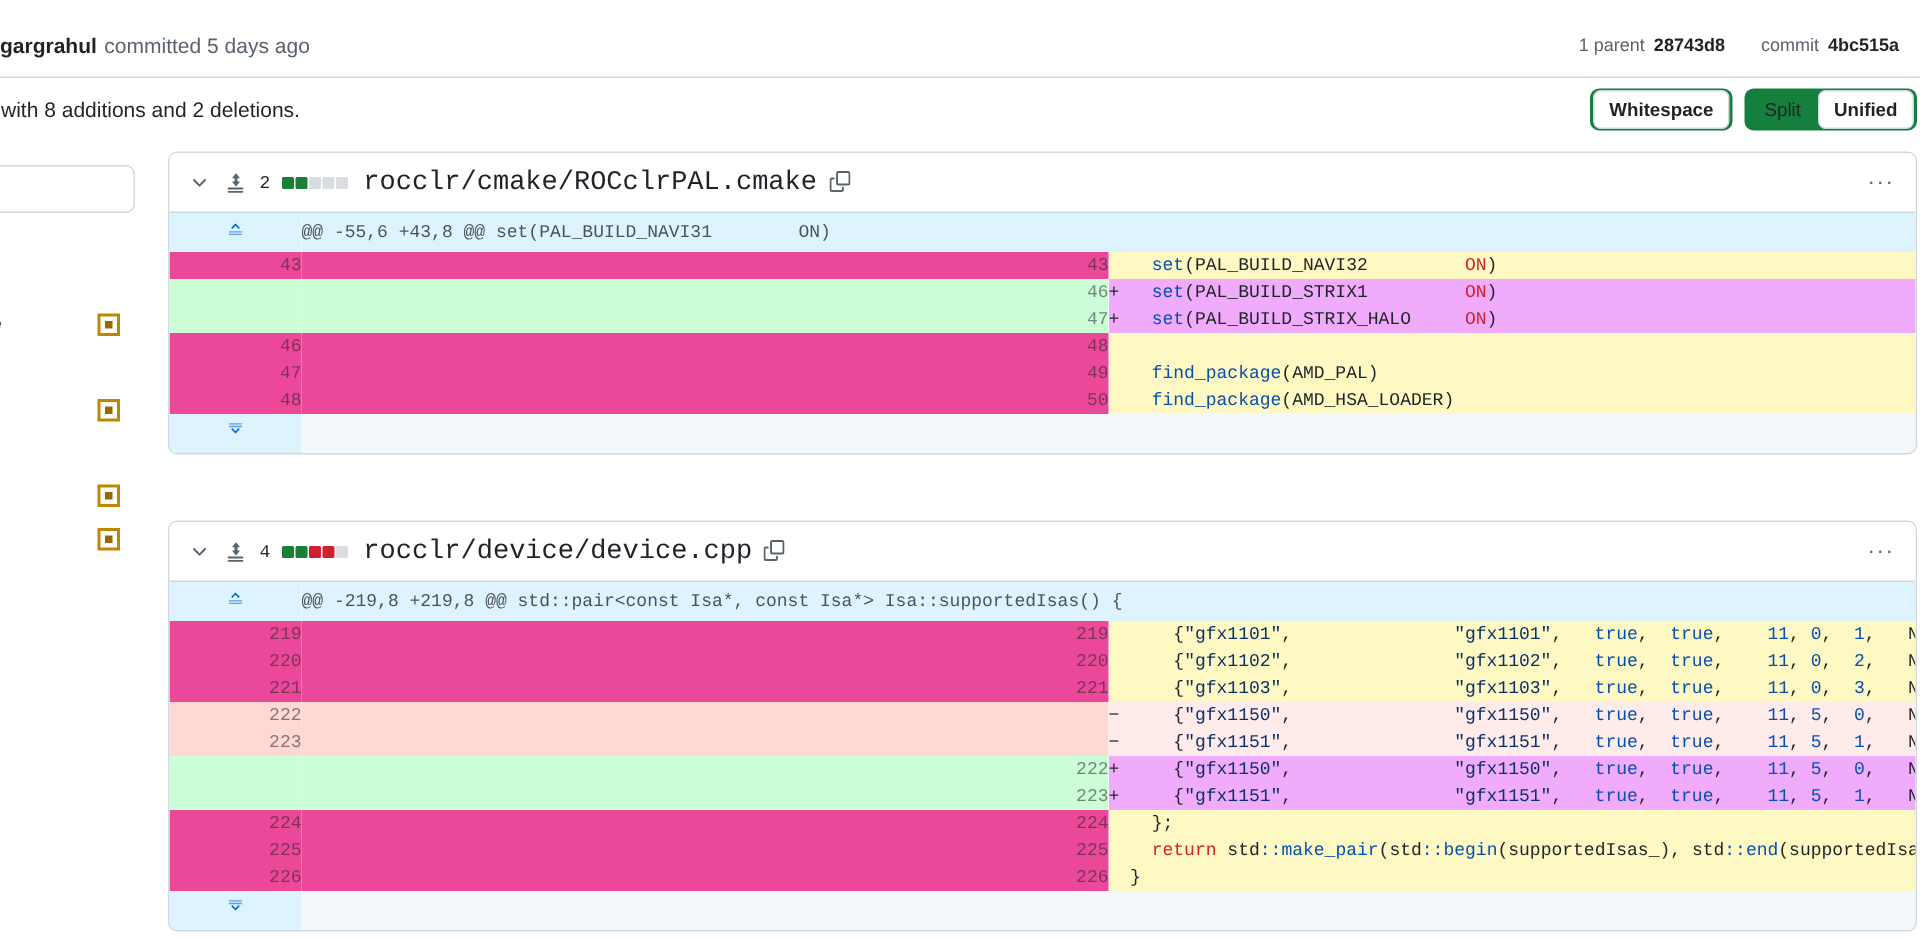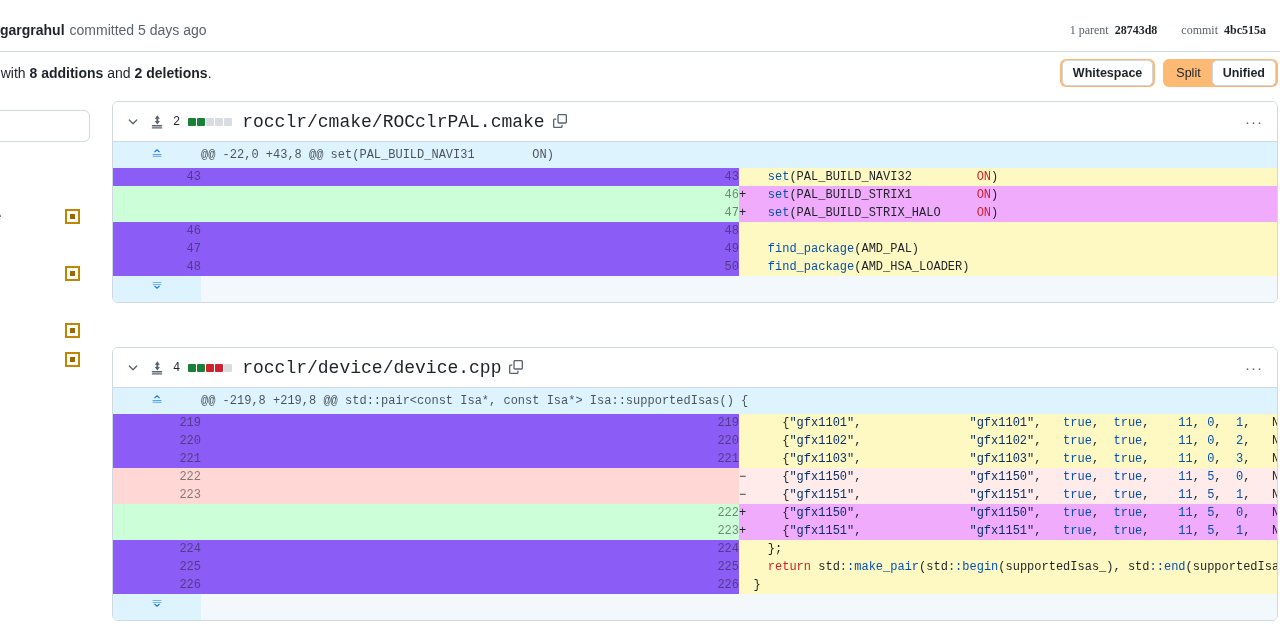--- a/index.html
+++ b/index.html
@@ -30,43 +30,43 @@
     left: 0; top: 0; height: 44px;
     display: flex; align-items: center; gap: 5px;
     font-size: 14px;
     padding-left: 160px;
   }
   .author-name { font-weight: bold; color: #1f2328; }
   .commit-when { color: #59636e; }
   .commit-shas {
     position: absolute; right: 14px; top: 0; height: 44px;
     display: flex; align-items: center; gap: 24px;
-    font-family: Liberation Serif, serif;
+    font-family: Liberation Sans, sans-serif;
     font-size: 12px; color: #59636e;
   }
   .sha-group { display: flex; align-items: center; gap: 6px; }
   .sha { color: #1f2328; font-weight: bold; }
 
   
   .summary-row {
     position: absolute; left: 0; top: 58px; width: 1280px; height: 36px;
   }
   .summary-text {
     position: absolute; left: -18px; top: 7px;
     font-size: 14px; color: #1f2328; white-space: nowrap;
   }
-  .summary-text b { font-weight: bold; }
+  .summary-text b { font-weight: normal; }
 
   .toolbar {
     position: absolute; right: 2px; top: 1px;
     display: flex; align-items: center; gap: 8px;
   }
   .segmented {
     display: inline-flex;
-    background: #fdba74;
+    background: #15803d;
     border-radius: 6px;
     padding: 2px;
     height: 28px;
     align-items: center;
   }
   .seg-btn {
     font-size: 12.5px;
     line-height: 1;
     padding: 6px 10px;
     border-radius: 5px;
@@ -174,21 +174,21 @@
     cursor: pointer;
     font-size: 12px;
   }
   td.code {
     padding-left: 2px;
     padding-right: 8px;
     color: #1f2328;
     overflow: hidden;
   }
 
-  tr.ctx td.ln { background: #8b5cf6; }
+  tr.ctx td.ln { background: #ec4899; }
   tr.ctx td.code, tr.ctx td.marker-col { background: #fef9c3; }
 
   tr.add td.ln { background: #ccffd8; }
   tr.add td.code, tr.add td.marker-col { background: #f0abfc; }
 
   tr.del td.ln { background: #ffd7d5; }
   tr.del td.code, tr.del td.marker-col { background: #ffebe9; }
 
   tr.hunk td { background: #ddf4ff; color: #1f2328; height: 26px; }
   tr.hunk td.code { color: rgba(31,35,40,0.78); padding-top: 4px; }
@@ -288,21 +288,21 @@
       </span>
       <span class="kebab">···</span>
     </div>
     <table class="diff">
       <tbody>
           <tr class="hunk">
             <td class="expander"><svg width="14" height="14" viewBox="0 0 16 16" fill="currentColor">
                 <path d="M4.7 7.8 8 4.5l3.3 3.3-.9.9L8 6.3 5.6 8.7Z"></path>
                 <path d="M3 10.4h10v1H3Zm0 2h10v1H3Z" opacity=".6"></path>
               </svg></td>
-            <td class="code" colspan="2">@@ -22,0 +43,8 @@ set(PAL_BUILD_NAVI31        ON)</td>
+            <td class="code" colspan="2">@@ -55,6 +43,8 @@ set(PAL_BUILD_NAVI31        ON)</td>
           </tr>
           <tr class="ctx">
             <td class="ln">43</td>
             <td class="ln">43</td>
             <td class="code"><span class="diff-marker">  </span><span class="pl">  </span><span class="k">set</span><span class="pl">(PAL_BUILD_NAVI32         </span><span class="kw">ON</span><span class="pl">)</span></td>
           </tr>
           <tr class="add">
             <td class="ln"></td>
             <td class="ln">46</td>
             <td class="code"><span class="diff-marker">+ </span><span class="pl">  </span><span class="k">set</span><span class="pl">(PAL_BUILD_STRIX1         </span><span class="kw">ON</span><span class="pl">)</span></td>

